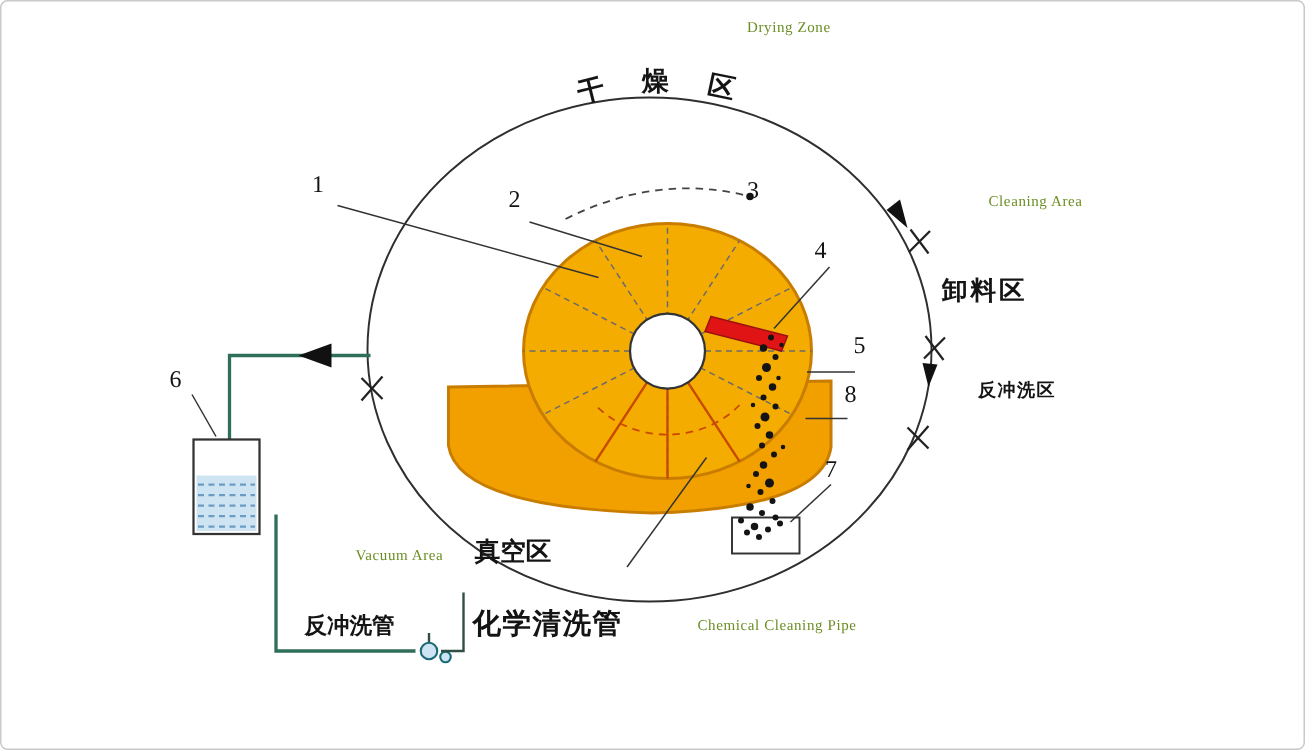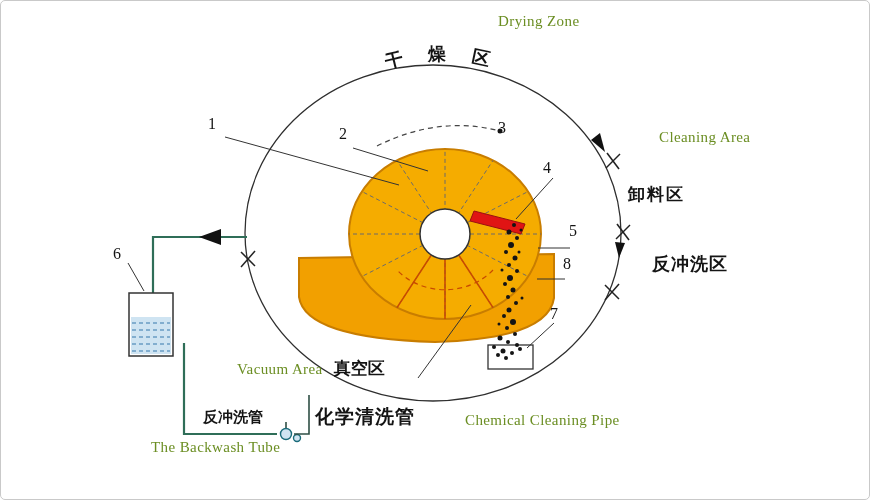--- a/index.html
+++ b/index.html
@@ -3,22 +3,22 @@
 <meta charset="utf-8">
 <style>
   html,body{margin:0;padding:0;background:#fff;}
   .stage{
     position:relative;width:868px;height:498px;background:#fff;
     border:1px solid #c9c9c9;border-radius:5px;overflow:hidden;
     font-family:"Liberation Serif",serif;
   }
   .stage svg{position:absolute;left:0;top:0;width:870px;height:500px;}
   .lbl{position:absolute;white-space:nowrap;line-height:1.1;}
-  .en{color:var(--label-green);font-family:"Liberation Serif",serif;font-size:15px;letter-spacing:.4px;}
-  .zh{color:var(--ink);font-family:"DejaVu Sans",sans-serif;font-weight:bold;font-size:18px;}
+  .en{color:var(--label-green);font-family:"Liberation Serif",serif;font-size:10px;letter-spacing:.4px;}
+  .zh{color:var(--ink);font-family:"DejaVu Sans",sans-serif;font-weight:bold;font-size:12px;}
   .zh-big{font-size:19px;letter-spacing:1px;}
   .num{color:var(--ink);font-family:"Liberation Serif",serif;font-size:16px;}
   .zh-arc span{position:absolute;display:block;color:var(--ink);
     font-family:"DejaVu Sans",sans-serif;font-weight:bold;font-size:18px;}
   
   .drum{fill:none;stroke:#2f2f2f;stroke-width:1.3;}
   .ring{fill:var(--ring-orange);stroke:var(--ring-edge);stroke-width:2;}
   .tank{fill:var(--tank-orange);stroke:var(--ring-edge);stroke-width:2;}
   .spoke{stroke:#6b6b6b;stroke-width:1;stroke-dasharray:4 3;}
   .redline{stroke:#c84a00;stroke-width:1.6;}
@@ -184,27 +184,26 @@
     <span style="left:471px;top:45px;transform:rotate(12deg);">区</span>
   </div>
 
   <div class="lbl en" style="left:658px;top:128px;">Cleaning Area</div>
   <div class="lbl zh" style="left:627px;top:184px;font-size:17px;letter-spacing:2px;">卸料区</div>
 
   <div class="lbl zh" style="left:651px;top:253px;letter-spacing:1px;">反冲洗区</div>
 
   <div class="lbl" style="left:236px;top:358px;">
     <span class="en">Vacuum Area</span>
-    <span class="zh" style="margin-left:7px;font-size:17px;">真空区</span>
+    <span class="zh" style="margin-left:17px;font-size:17px;">真空区</span>
   </div>
 
   <div class="lbl zh" style="left:202px;top:408px;font-size:15px;">反冲洗管</div>
   <div class="lbl zh zh-big" style="left:314px;top:405px;">化学清洗管</div>
   <div class="lbl en" style="left:464px;top:411px;">Chemical Cleaning Pipe</div>
-  <div class="lbl en" style="left:150px;top:438px;">The Backwash Tube</div>
 
   <div class="lbl num" style="left:207px;top:114px;">1</div>
   <div class="lbl num" style="left:338px;top:124px;">2</div>
   <div class="lbl num" style="left:497px;top:118px;">3</div>
   <div class="lbl num" style="left:542px;top:158px;">4</div>
   <div class="lbl num" style="left:568px;top:221px;">5</div>
   <div class="lbl num" style="left:562px;top:254px;">8</div>
   <div class="lbl num" style="left:549px;top:304px;">7</div>
   <div class="lbl num" style="left:112px;top:244px;">6</div>
 

